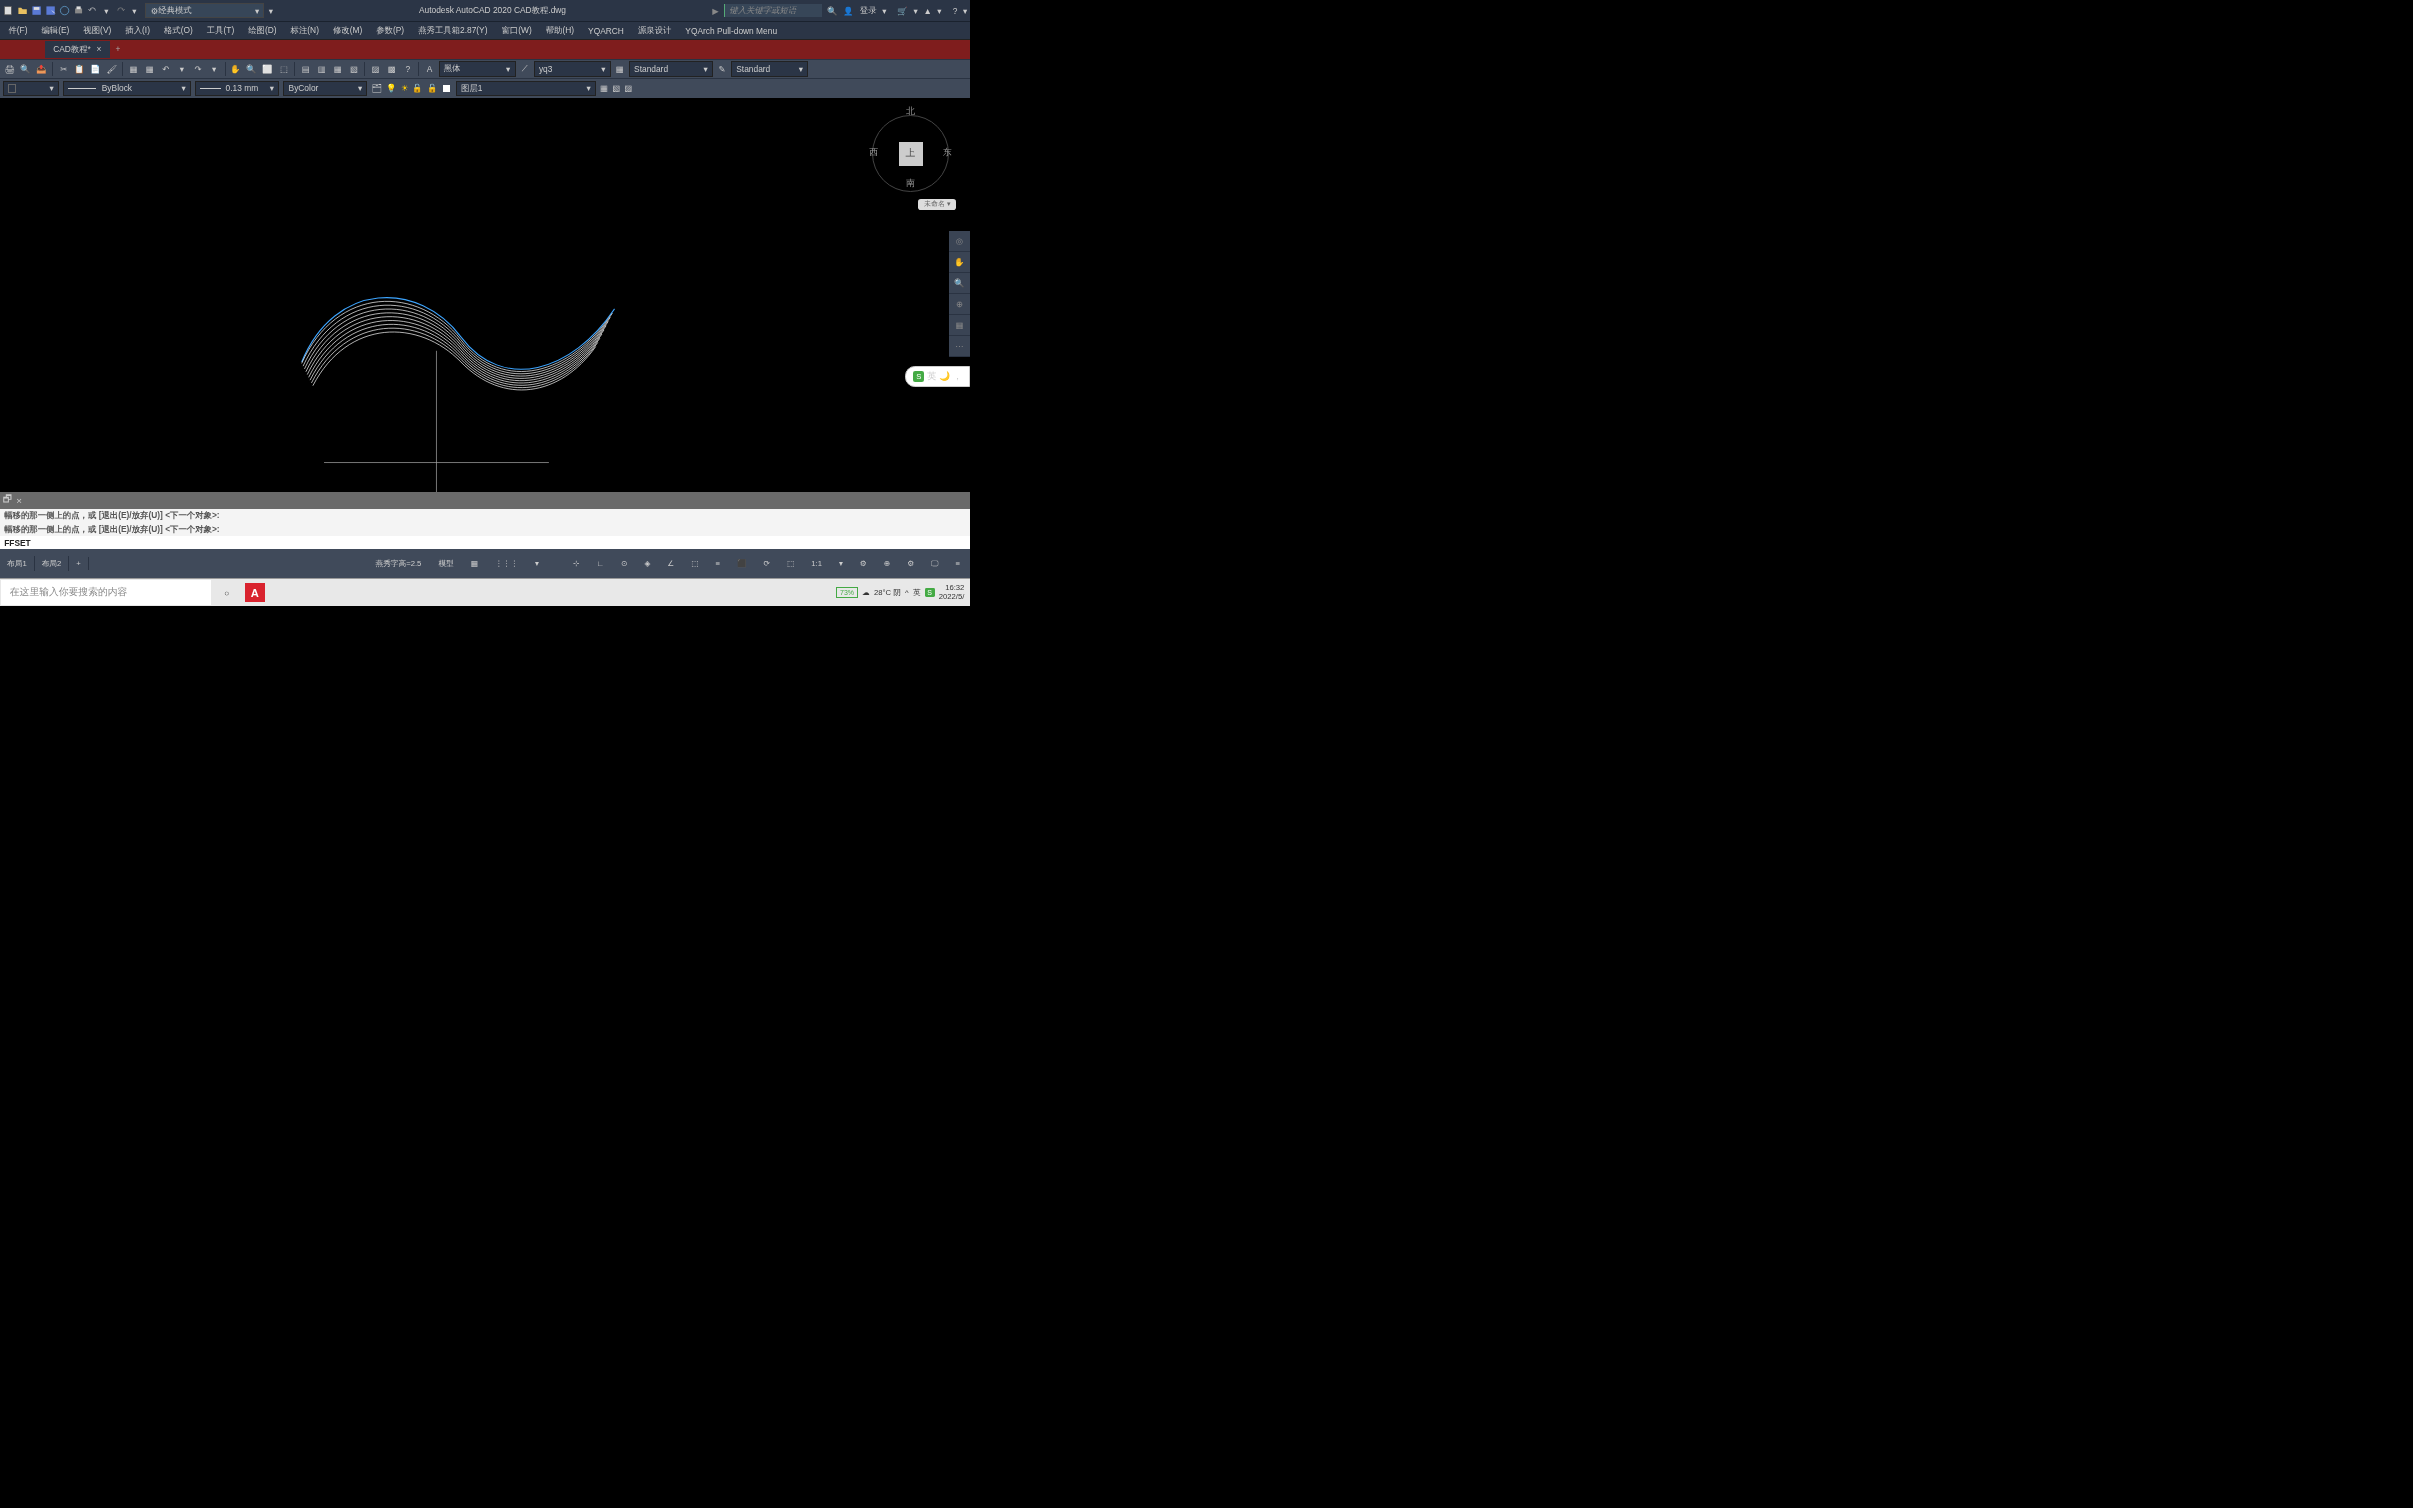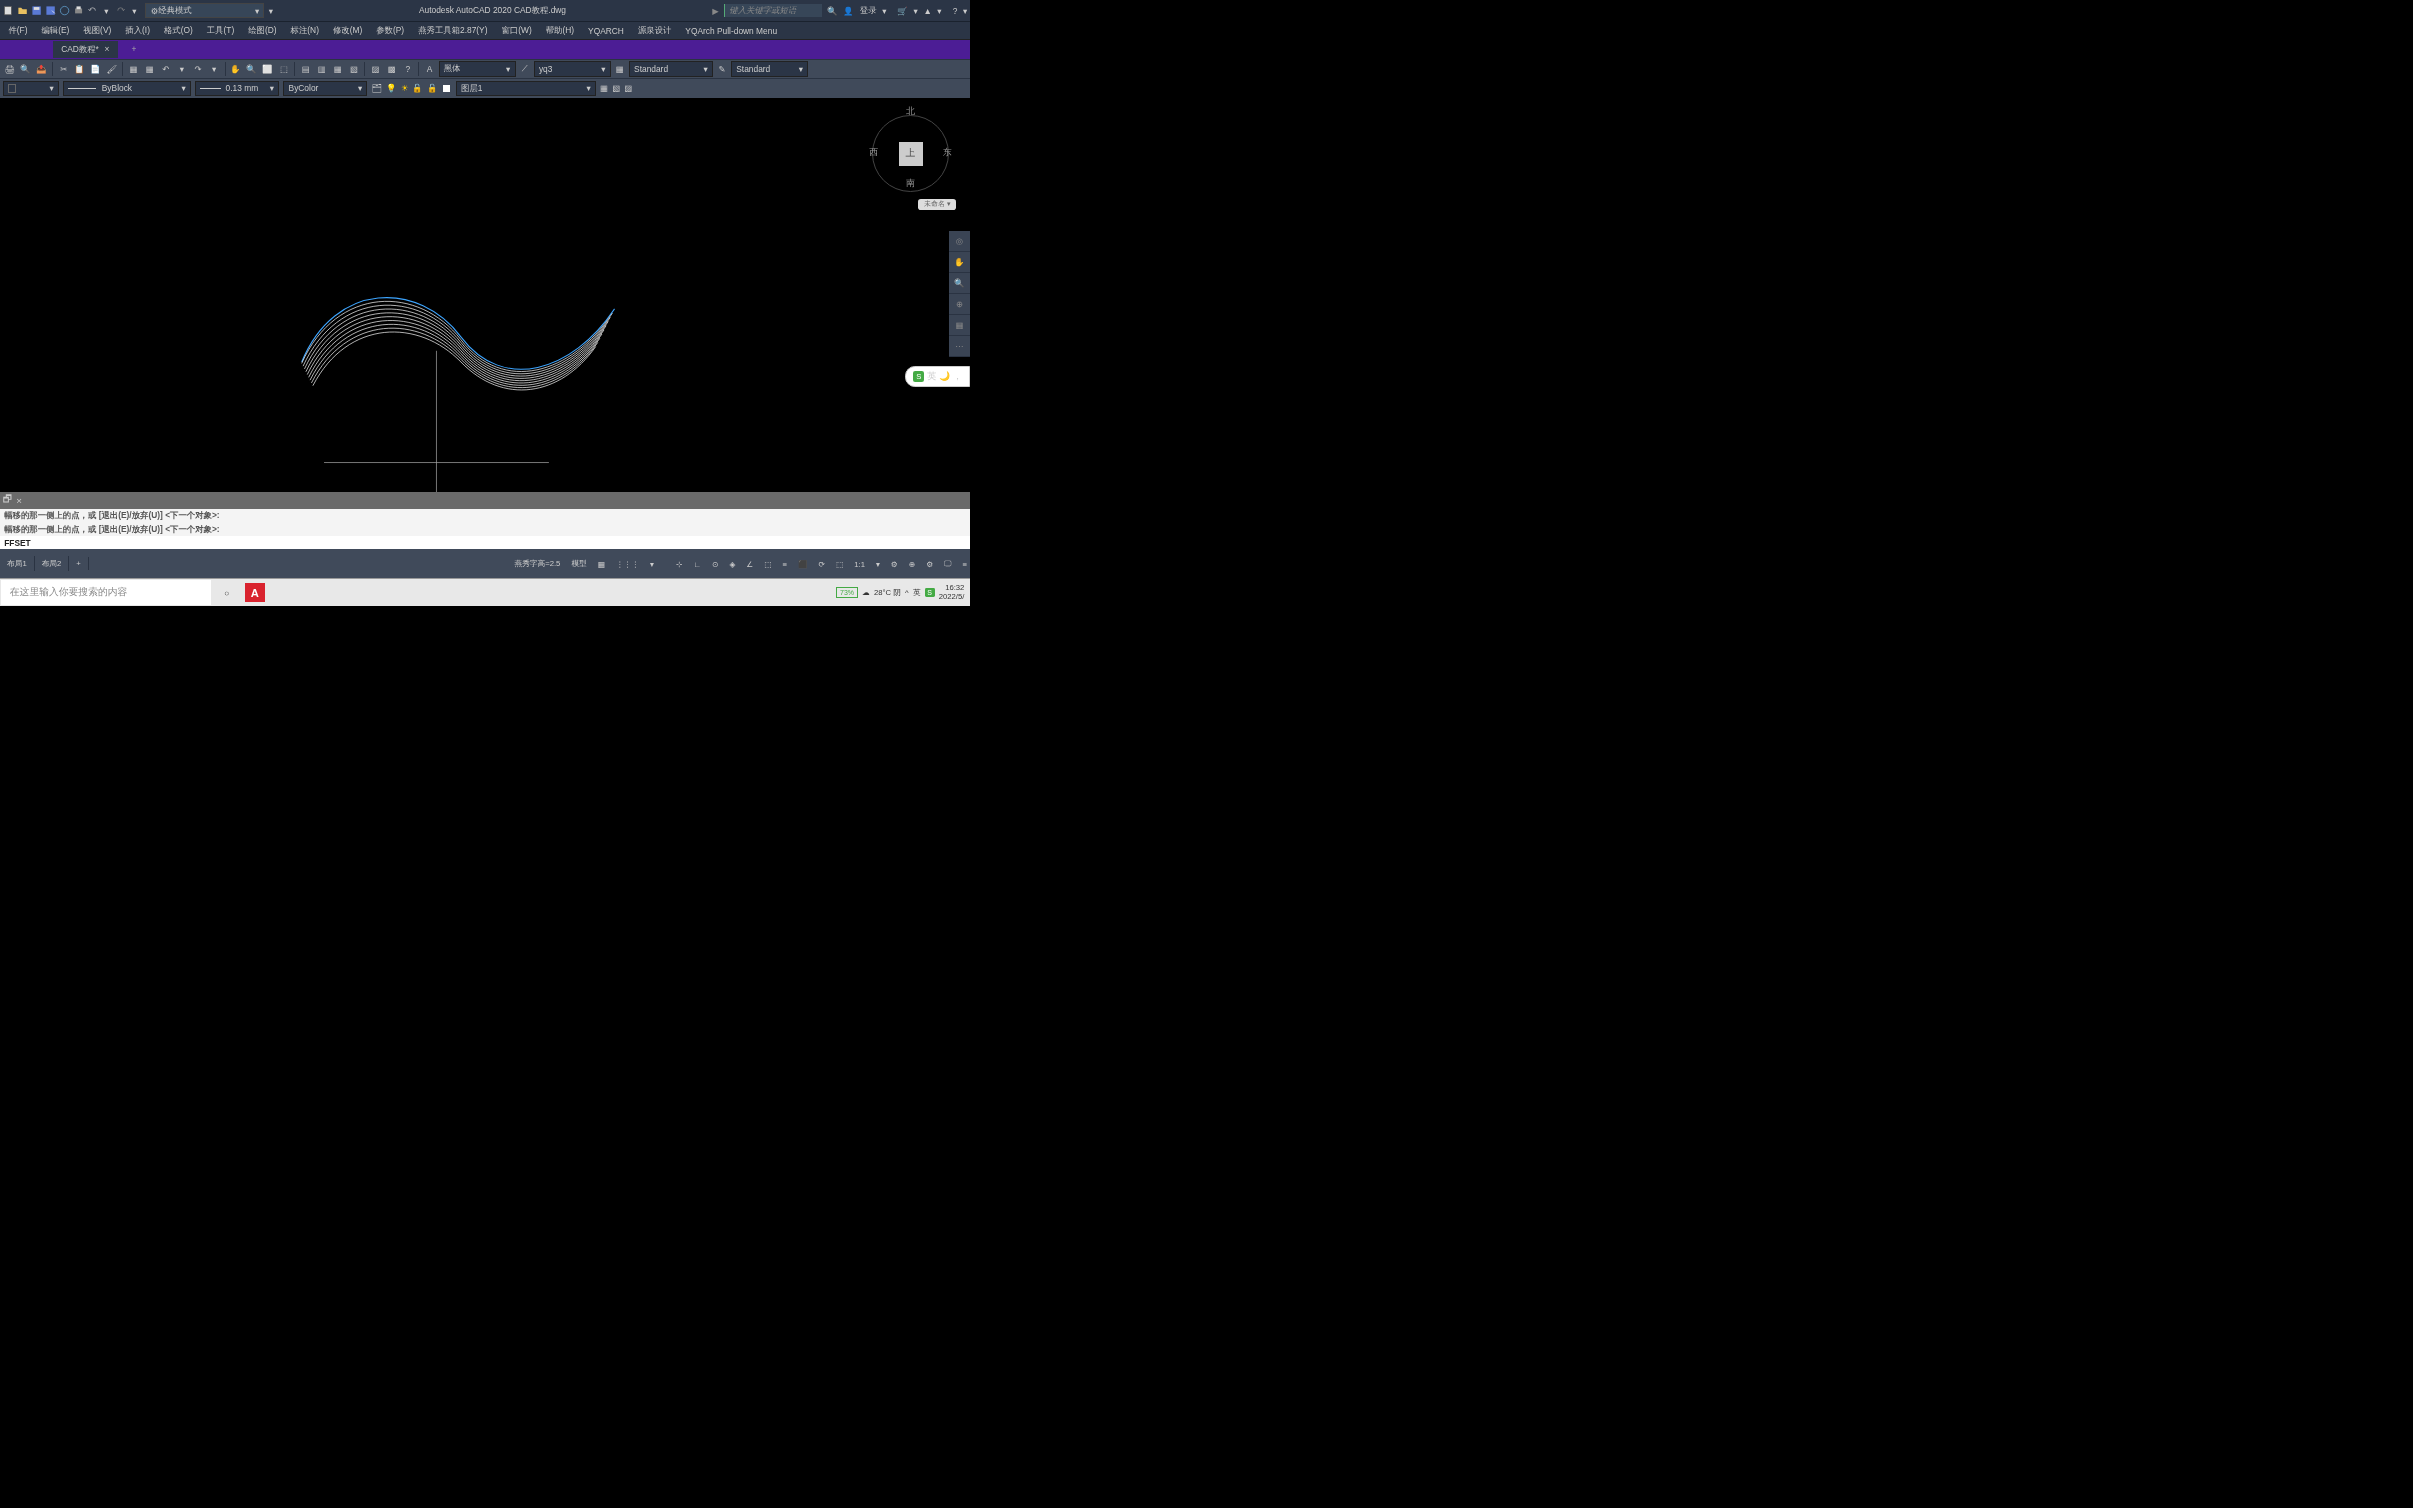--- a/index.html
+++ b/index.html
@@ -6,21 +6,21 @@
 body { background: #000; color: #ccc; overflow: hidden; width: 970px; height: 606px; font-size: 8.4px; }
 .titlebar { background: #2b3546; height: 21px; display: flex; align-items: center; padding: 0 2.8px; color: #ccc; }
 .titlebar .qat { display: flex; gap: 2.8px; align-items: center; }
 .titlebar .qat .ico { width: 11.2px; height: 11.2px; display: flex; align-items: center; justify-content: center; cursor: pointer; }
 .titlebar .workspace { background: #374658; border: 0.7px solid #444; padding: 1.4px 4.2px; display: flex; align-items: center; margin-left: 5.6px; width: 119px; }
 .titlebar .center { flex: 1; text-align: center; color: #ccc; }
 .titlebar .right { display: flex; align-items: center; gap: 5.6px; }
 .titlebar .searchbox { background: #374658; padding: 1.4px 4.2px; color: #888; font-style: italic; width: 98px; border-left: 1.4px solid #5a7; }
 .menubar { background: #2b3546; height: 18px; display: flex; align-items: center; padding: 0 2.8px; gap: 2.8px; color: #ccc; border-top: 0.7px solid #1a222e; }
 .menubar .menu { padding: 2.1px 5.6px; cursor: pointer; }
-.tabbar { background: #4c1d95; height: 19.6px; display: flex; align-items: center; padding: 0 2.8px; border-top: 0.7px solid #222; gap: 8px; }
+.tabbar { background: #7f1d1d; height: 19.6px; display: flex; align-items: center; padding: 0 2.8px; border-top: 0.7px solid #222; }
 .tabbar .tab { padding: 2.8px 8.4px; display: flex; align-items: center; gap: 5.6px; color: #ccc; }
 .tabbar .tab.active { background: #2b3546; }
 .tabbar .close { cursor: pointer; }
 .tabbar .add { padding: 2.8px 5.6px; cursor: pointer; color: #aaa; }
 .toolbar { background: #404a5a; height: 19.6px; display: flex; align-items: center; padding: 0 2.8px; gap: 2.1px; border-top: 0.7px solid #2a3342; }
 .toolbar .tbtn { width: 14px; height: 14px; display: flex; align-items: center; justify-content: center; cursor: pointer; color: #ccc; }
 .toolbar .sep { width: 0.7px; height: 14px; background: #2a3342; margin: 0 1.4px; }
 .toolbar .dd { background: #2b3546; border: 0.7px solid #222; padding: 1.4px 4.2px; color: #ccc; display: flex; align-items: center; height: 15.4px; }
 .proprow { background: #404a5a; height: 19.6px; display: flex; align-items: center; padding: 0 2.8px; gap: 4.2px; border-top: 0.7px solid #2a3342; }
 .proprow .dd { background: #2b3546; border: 0.7px solid #222; padding: 1.4px 4.2px; color: #ccc; display: flex; align-items: center; height: 15.4px; }
@@ -296,21 +296,21 @@
   <div class="hist">幅移的那一侧上的点，或 [退出(E)/放弃(U)] &lt;下一个对象&gt;:</div>
   <div class="hist">幅移的那一侧上的点，或 [退出(E)/放弃(U)] &lt;下一个对象&gt;:</div>
   <div class="prompt">FFSET</div>
 </div>
 
 <div class="layout-tabs">
   <span class="ltab">布局1</span>
   <span class="ltab">布局2</span>
   <span class="ltab">+</span>
 
-  <div style="margin-left:auto;display:flex;align-items:flex-end;gap:11px;padding-right:3px">
+  <div style="margin-left:auto;display:flex;align-items:flex-start;gap:17px;padding-right:10px">
     <span class="sbtn">燕秀字高=2.5</span>
     <span class="sbtn">模型</span>
     <span class="sbtn">▦</span>
     <span class="sbtn">⋮⋮⋮</span>
     <span>▾</span>
     <span class="sep"></span>
     <span class="sbtn on">⊹</span>
     <span class="sbtn">∟</span>
     <span class="sbtn">⊙</span>
     <span class="sbtn">◈</span>

